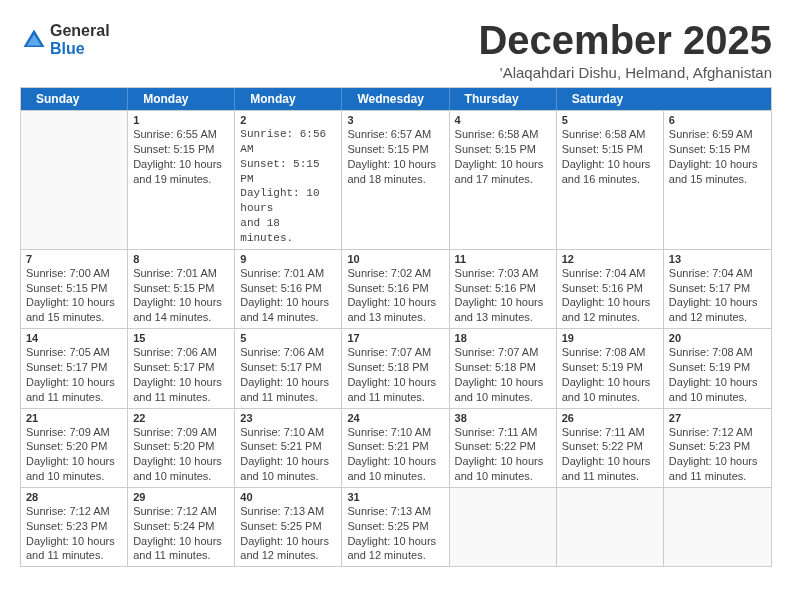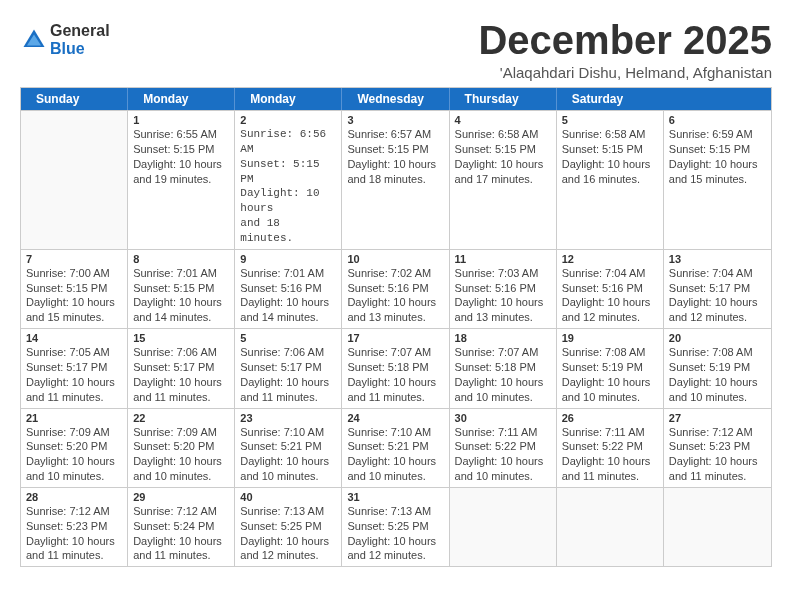--- a/index.html
+++ b/index.html
@@ -317,21 +317,21 @@
 and 10 minutes.</div>
           </div>
           <div class="cal-cell">
             <span class="day-num">24</span>
             <div class="day-info" style="white-space: pre-line;">Sunrise: 7:10 AM
 Sunset: 5:21 PM
 Daylight: 10 hours
 and 10 minutes.</div>
           </div>
           <div class="cal-cell">
-            <span class="day-num">30</span>
+            <span class="day-num">38</span>
             <div class="day-info" style="white-space: pre-line;">Sunrise: 7:11 AM
 Sunset: 5:22 PM
 Daylight: 10 hours
 and 10 minutes.</div>
           </div>
           <div class="cal-cell">
             <span class="day-num">26</span>
             <div class="day-info" style="white-space: pre-line;">Sunrise: 7:11 AM
 Sunset: 5:22 PM
 Daylight: 10 hours

